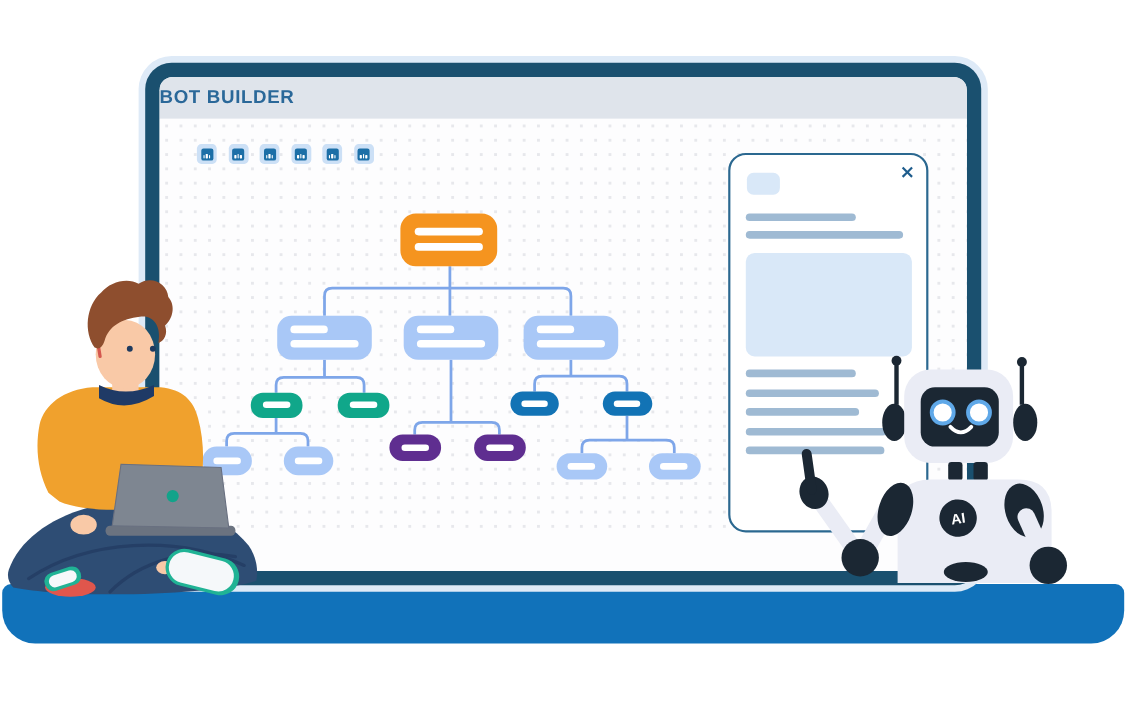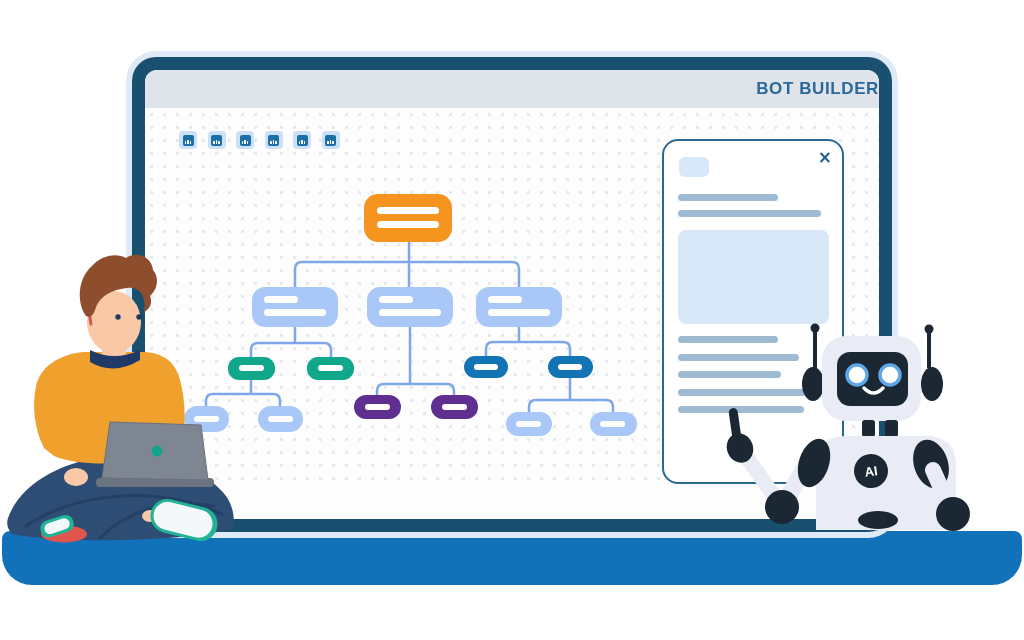--- a/index.html
+++ b/index.html
@@ -7,21 +7,21 @@
 
   
   .ground{position:absolute;left:2px;top:531px;width:1020px;height:54px;
     background:#1172BA;border-radius:8px 8px 30px 30px;z-index:1;}
 
   
   .monitor{position:absolute;left:132px;top:57px;width:760px;height:475px;
     background:#1A506F;border-radius:24px;box-shadow:0 0 0 6px #DEEAF7;z-index:2;}
   .screen{position:absolute;left:13px;top:13px;right:13px;bottom:13px;
     background:#FDFDFE;border-radius:12px;overflow:hidden;}
-  .titlebar{height:38px;background:#DFE4EB;display:flex;align-items:center;justify-content:flex-end;}
+  .titlebar{height:38px;background:#DFE4EB;display:flex;align-items:center;justify-content:flex-start;}
   .title{color:#2A6899;font-weight:bold;font-size:17px;letter-spacing:0.6px;}
   .canvas{position:relative;height:373px;background:#FDFDFE;
     background-image:radial-gradient(circle,#E7E8EC 1.4px,rgba(255,255,255,0) 1.5px);
     background-size:13px 13px;}
 
   
   .toolbar{position:absolute;left:34px;top:23px;display:flex;gap:10.5px;}
   .tool-icon{width:18px;height:18px;background:#CCE0F6;border-radius:4px;
     display:flex;align-items:center;justify-content:center;cursor:pointer;}
   .tool-icon-inner{width:11px;height:11px;background:#1C6FA7;border-radius:2px;

